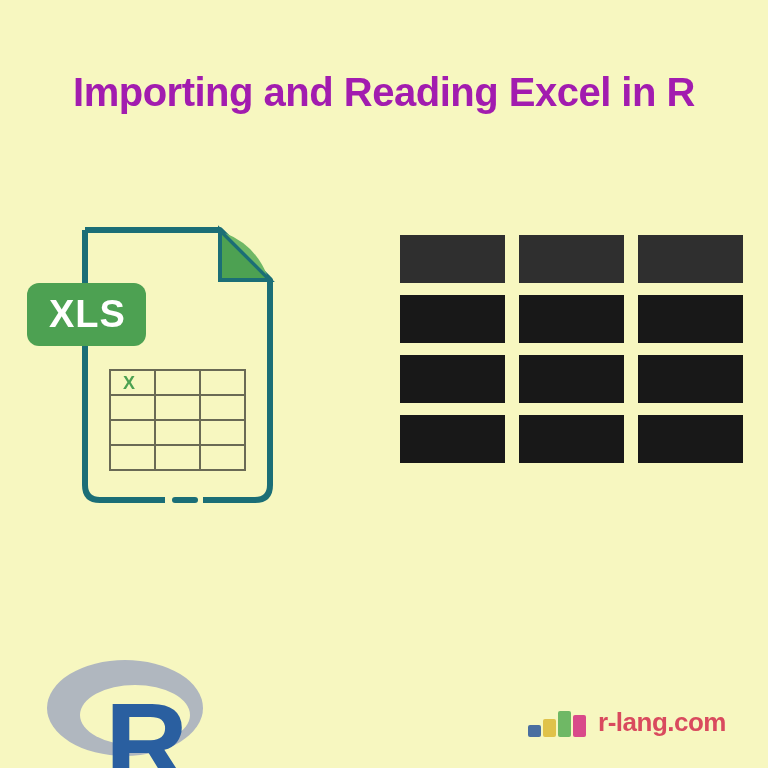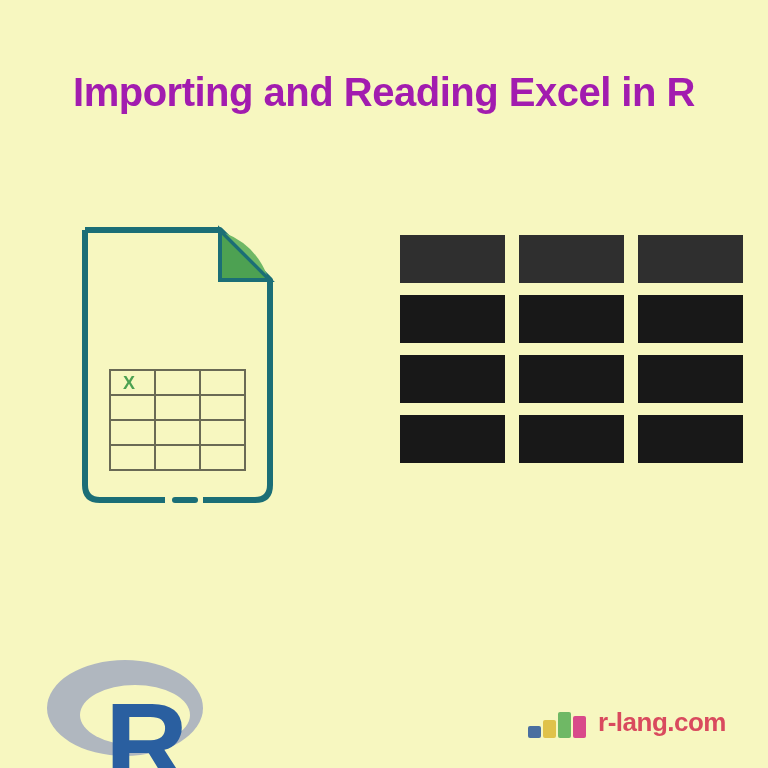--- a/index.html
+++ b/index.html
@@ -58,21 +58,21 @@
       bottom: -15px;
       left: 45px;
       width: 170px;
       height: 130px;
     }
     .brand {
       position: absolute;
       bottom: 30px;
       right: 42px;
       display: flex;
-      align-items: center;
+      align-items: flex-start;
       gap: 10px;
     }
     .brand-text {
       color: #d94a5e;
       font-size: 26px;
       font-weight: 600;
       letter-spacing: -0.5px;
     }
     .brand-bars svg { display: block; }
   </style>
@@ -90,20 +90,21 @@
     <g stroke="#6a6a55" stroke-width="2" fill="none">
       <rect x="55" y="145" width="135" height="100"></rect>
       <line x1="55" y1="170" x2="190" y2="170"></line>
       <line x1="55" y1="195" x2="190" y2="195"></line>
       <line x1="55" y1="220" x2="190" y2="220"></line>
       <line x1="100" y1="145" x2="100" y2="245"></line>
       <line x1="145" y1="145" x2="145" y2="245"></line>
     </g>
     <text x="68" y="164" font-size="18" font-weight="bold" fill="#4da152">X</text>
   </svg>
+  <div class="xls-badge">XLS</div>
 </div>
 
 <div class="data-grid">
   <div class="cell-header"></div>
   <div class="cell-header"></div>
   <div class="cell-header"></div>
   <div class="cell-body"></div>
   <div class="cell-body"></div>
   <div class="cell-body"></div>
   <div class="cell-body"></div>

